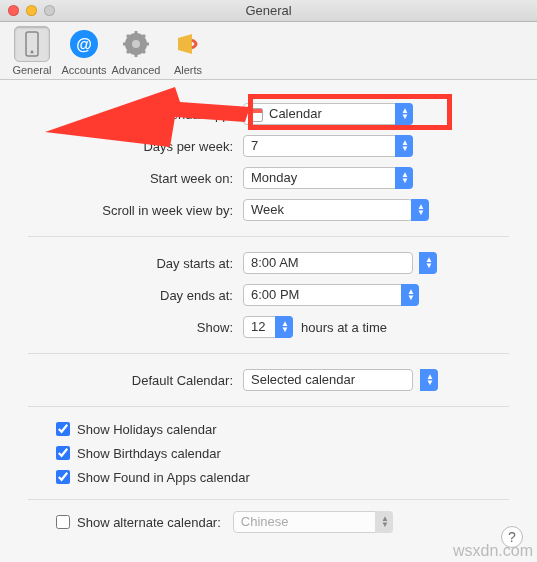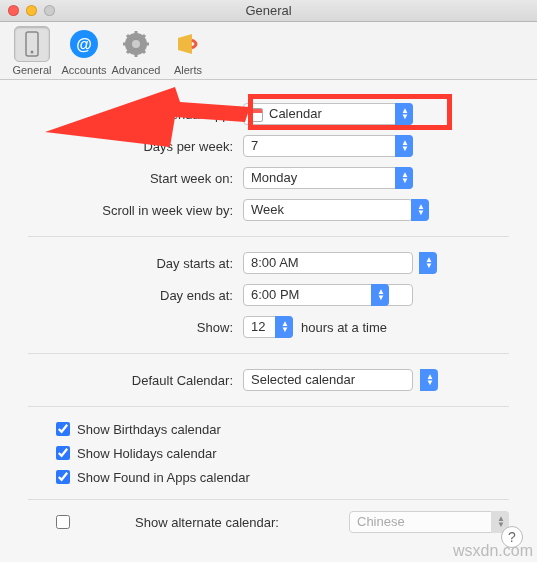--- a/index.html
+++ b/index.html
@@ -188,21 +188,21 @@
         <select style="width:170px;"></select>
         <span style="position:absolute;left:8px;top:3px;">8:00 AM</span>
         <span class="arrows">▲<br>▼</span>
       </span>
     </div>
   </div>
 
   <div class="row">
     <div class="lbl">Day ends at:</div>
     <div class="ctl">
-      <span class="sel-wrap" style="width:146px;">
+      <span class="sel-wrap" style="width:176px;">
         <select style="width:170px;"></select>
         <span style="position:absolute;left:8px;top:3px;">6:00 PM</span>
         <span class="arrows">▲<br>▼</span>
       </span>
     </div>
   </div>
 
   <div class="row">
     <div class="lbl">Show:</div>
     <div class="ctl">
@@ -225,34 +225,34 @@
         <span style="position:absolute;left:8px;top:3px;">Selected calendar</span>
         <span class="arrows">▲<br>▼</span>
       </span>
     </div>
   </div>
 
   <hr>
 
   <div class="check-row">
     <input type="checkbox" checked="" style="">
-    <span>Show Birthdays calendar</span>
+    <span>Show Holidays calendar</span>
   </div>
   <div class="check-row">
     <input type="checkbox" checked="" style="">
-    <span>Show Holidays calendar</span>
+    <span>Show Birthdays calendar</span>
   </div>
   <div class="check-row">
     <input type="checkbox" checked="" style="">
     <span>Show Found in Apps calendar</span>
   </div>
 
   <hr>
 
-  <div class="check-row" style="padding-left:28px;justify-content:space-between;">
+  <div class="check-row" style="padding-left:28px;">
     <input type="checkbox" style="">
     <span style="margin-right:12px;">Show alternate calendar:</span>
     <span class="sel-wrap disabled" style="width:160px;">
       <select disabled="" style="width:160px;color:#aaa;"></select>
       <span style="position:absolute;left:8px;top:3px;color:#aaa;">Chinese</span>
       <span class="arrows">▲<br>▼</span>
     </span>
   </div>
 
 </div>

